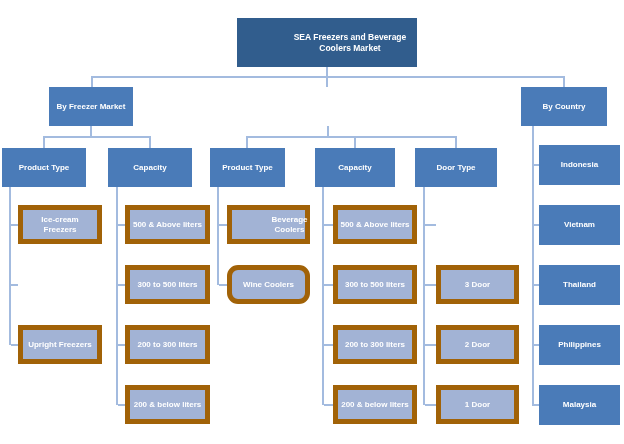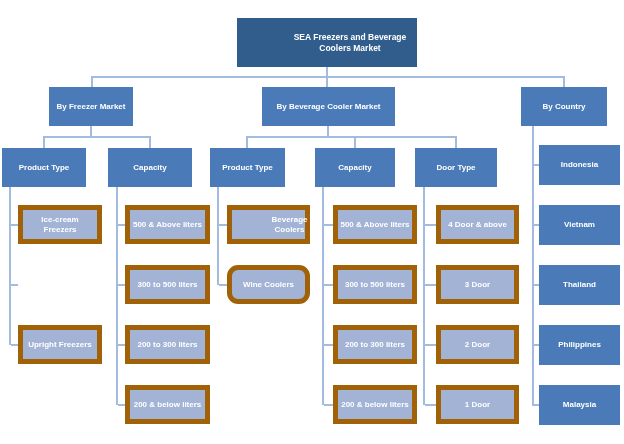--- a/index.html
+++ b/index.html
@@ -37,21 +37,20 @@
 <div id="canvas">
 
   <div class="box b1" style="left:237px; top:18px; width:180px; height:49px;padding-left:48px;">SEA Freezers and Beverage Coolers Market</div>
 
   <div class="ln" style="left:326px; top:67px; width:2px; height:20px;"></div>
   <div class="ln" style="left:91px;  top:76px; width:474px; height:2px;"></div>
   <div class="ln" style="left:91px;  top:76px; width:2px; height:11px;"></div>
   <div class="ln" style="left:563px; top:76px; width:2px; height:11px;"></div>
 
   <div class="box b2" style="left:49px; top:87px; width:84px; height:39px;">By Freezer Market</div>
-  <div class="box b2" style="left:262px; top:87px; width:133px; height:39px;">By Beverage Cooler Market</div>
   <div class="box b2" style="left:521px; top:87px; width:86px; height:39px;">By Country</div>
 
   <div class="ln" style="left:90px;  top:126px; width:2px; height:11px;"></div>
   <div class="ln" style="left:43px;  top:136px; width:108px; height:2px;"></div>
   <div class="ln" style="left:43px;  top:138px; width:2px; height:10px;"></div>
   <div class="ln" style="left:149px; top:138px; width:2px; height:10px;"></div>
 
   <div class="ln" style="left:327px; top:126px; width:2px; height:11px;"></div>
   <div class="ln" style="left:246px; top:136px; width:211px; height:2px;"></div>
   <div class="ln" style="left:246px; top:138px; width:2px; height:10px;"></div>
@@ -95,21 +94,20 @@
   <div class="box leaf" style="left:333px; top:205px; width:84px; height:39px;">500 &amp; Above liters</div>
   <div class="box leaf" style="left:333px; top:265px; width:84px; height:39px;">300 to 500 liters</div>
   <div class="box leaf" style="left:333px; top:325px; width:84px; height:39px;">200 to 300 liters</div>
   <div class="box leaf" style="left:333px; top:385px; width:84px; height:39px;">200 &amp; below liters</div>
 
   <div class="ln" style="left:423px; top:187px; width:2px; height:218px;"></div>
   <div class="ln" style="left:425px; top:224px; width:11px; height:2px;"></div>
   <div class="ln" style="left:425px; top:284px; width:11px; height:2px;"></div>
   <div class="ln" style="left:425px; top:344px; width:11px; height:2px;"></div>
   <div class="ln" style="left:425px; top:404px; width:11px; height:2px;"></div>
-  <div class="box leaf" style="left:436px; top:205px; width:83px; height:39px;">4 Door &amp; above</div>
   <div class="box leaf" style="left:436px; top:265px; width:83px; height:39px;">3 Door</div>
   <div class="box leaf" style="left:436px; top:325px; width:83px; height:39px;">2 Door</div>
   <div class="box leaf" style="left:436px; top:385px; width:83px; height:39px;">1 Door</div>
 
   <div class="ln" style="left:532px; top:126px; width:2px; height:280px;"></div>
   <div class="ln" style="left:534px; top:164px; width:5px; height:2px;"></div>
   <div class="ln" style="left:534px; top:224px; width:5px; height:2px;"></div>
   <div class="ln" style="left:534px; top:284px; width:5px; height:2px;"></div>
   <div class="ln" style="left:534px; top:344px; width:5px; height:2px;"></div>
   <div class="ln" style="left:534px; top:404px; width:5px; height:2px;"></div>

